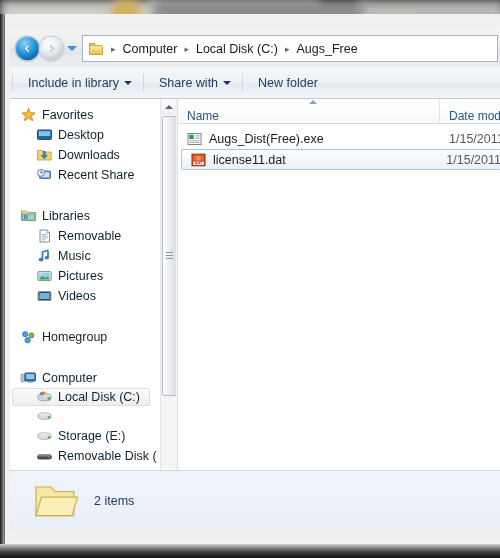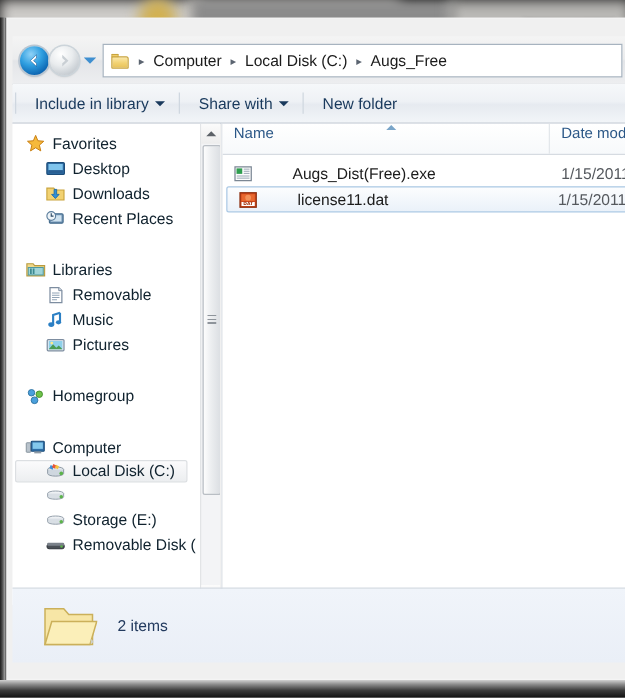--- a/index.html
+++ b/index.html
@@ -104,32 +104,32 @@
               border:1px solid #b9bec4;border-radius:2px;}
   .vsb .grip{position:absolute;left:3px;top:50%;margin-top:-4px;width:7px;height:8px;
              background:repeating-linear-gradient(180deg,#8e949b 0 1px,transparent 1px 3px);}
 
   
   .listpane{position:absolute;left:172px;top:85px;right:0;bottom:60px;background:#ffffff;
             border-left:1px solid #dde1e6;overflow:hidden;}
   .colhdr{position:relative;height:24px;
           background:linear-gradient(180deg,#ffffff 0%,#f7f9fb 100%);
           border-bottom:1px solid #d6dbe1;}
-  .col{position:absolute;top:0;height:24px;display:flex;align-items:flex-start;
+  .col{position:absolute;top:0;height:24px;display:flex;align-items:flex-end;
        color:#2b5787;font-size:12px;padding-left:9px;box-sizing:border-box;}
   .col.name{left:0;width:262px;border-right:1px solid #e3e7eb;}
   .col.date{left:262px;width:120px;}
   .sortarrow{position:absolute;left:50%;top:1px;width:0;height:0;
              border-left:4px solid transparent;border-right:4px solid transparent;
              border-bottom:4px solid #7aa5c9;}
   .row{position:relative;height:21px;display:flex;align-items:center;box-sizing:border-box;}
   .row.selected{background:linear-gradient(180deg,#fcfdfe 0%,#eaf1f9 100%);
                 border:1px solid #a9c7e4;border-radius:2px;margin:0 3px;}
   .cell-name{display:flex;align-items:center;width:262px;padding-left:8px;box-sizing:border-box;
-             color:#1b1b1b;font-size:12.5px;white-space:nowrap;overflow:hidden;gap:25px;}
+             color:#1b1b1b;font-size:12.5px;white-space:nowrap;overflow:hidden;}
   .cell-date{color:#55595e;font-size:12.5px;padding-left:9px;white-space:nowrap;}
   .file-ico{width:17px;height:16px;margin-right:6px;flex:none;position:relative;}
 
   
   .status{position:absolute;left:5px;right:0;bottom:14px;height:59px;
           background:linear-gradient(180deg,#f0f4fa 0%,#eaeff7 100%);
           border-top:1px solid #d4dae2;display:flex;align-items:center;}
   .status-folder{width:46px;height:40px;margin-left:22px;flex:none;position:relative;}
   .status-txt{margin-left:16px;color:#223a5e;font-size:12.5px;}
 
@@ -244,21 +244,21 @@
 
           <div class="nav-item child">
             <span class="nav-ico">
               <svg width="17" height="16" viewBox="0 0 17 16">
                 <rect x="3.5" y="4" width="11" height="7.5" rx="1" fill="#6f93b3" stroke="#456b8c" stroke-width=".9"></rect>
                 <rect x="4.8" y="5.2" width="8.4" height="5" fill="#cfe2ef"></rect>
                 <circle cx="5" cy="5.8" r="3.5" fill="#eef4f8" stroke="#5d7f9e" stroke-width=".9"></circle>
                 <path d="M5 3.6 v2.3 h1.8" fill="none" stroke="#2c4a66" stroke-width=".9"></path>
               </svg>
             </span>
-            <span>Recent Places</span>
+            <span>Recent Share</span>
           </div>
         </div>
 
         <div class="nav-spacer"></div>
 
         <div class="nav-group">
           <div class="nav-item">
             <span class="nav-ico">
               <svg width="17" height="16" viewBox="0 0 17 16">
                 <path d="M1.5 3 h5 l1.2 1.5 h8 v8.2 h-14.2 z" fill="#f0d98a" stroke="#b89a3e" stroke-width=".9"></path>
@@ -303,20 +303,39 @@
               <svg width="17" height="16" viewBox="0 0 17 16">
                 <rect x="1.8" y="3.6" width="13.4" height="9" rx=".8" fill="#e9eef3" stroke="#7d8da0" stroke-width="1"></rect>
                 <rect x="3" y="4.8" width="11" height="6.6" fill="#8fd0ea"></rect>
                 <path d="M3 11.4 L6.4 7.4 L9 10.2 L11 8.4 L14 11.4 z" fill="#4a9b52"></path>
                 <circle cx="5.4" cy="6.4" r="1.1" fill="#fde98a"></circle>
               </svg>
             </span>
             <span>Pictures</span>
           </div>
 
+          <div class="nav-item child">
+            <span class="nav-ico">
+              <svg width="17" height="16" viewBox="0 0 17 16">
+                <rect x="1.8" y="3.4" width="13.4" height="9.2" rx=".6" fill="#2a2a2a"></rect>
+                <rect x="3.6" y="4.8" width="9.8" height="6.4" fill="#69b7e0"></rect>
+                <g fill="#f0f0f0">
+                  <rect x="2.3" y="4.1" width="1.1" height="1.1"></rect>
+                    <rect x="2.3" y="6.2" width="1.1" height="1.1"></rect>
+                  <rect x="2.3" y="8.3" width="1.1" height="1.1"></rect>
+                    <rect x="2.3" y="10.4" width="1.1" height="1.1"></rect>
+                  <rect x="13.6" y="4.1" width="1.1" height="1.1"></rect>
+                    <rect x="13.6" y="6.2" width="1.1" height="1.1"></rect>
+                  <rect x="13.6" y="8.3" width="1.1" height="1.1"></rect>
+                    <rect x="13.6" y="10.4" width="1.1" height="1.1"></rect>
+                </g>
+              </svg>
+            </span>
+            <span>Videos</span>
+          </div>
         </div>
 
         <div class="nav-spacer"></div>
 
         <div class="nav-group">
           <div class="nav-item">
             <span class="nav-ico">
               <svg width="17" height="16" viewBox="0 0 17 16">
                 <circle cx="5.2" cy="5.2" r="2.6" fill="#4aa0dc" stroke="#2a6f9e" stroke-width=".7"></circle>
                 <circle cx="11.4" cy="6.4" r="2.6" fill="#6fc24a" stroke="#3f8a27" stroke-width=".7"></circle>

